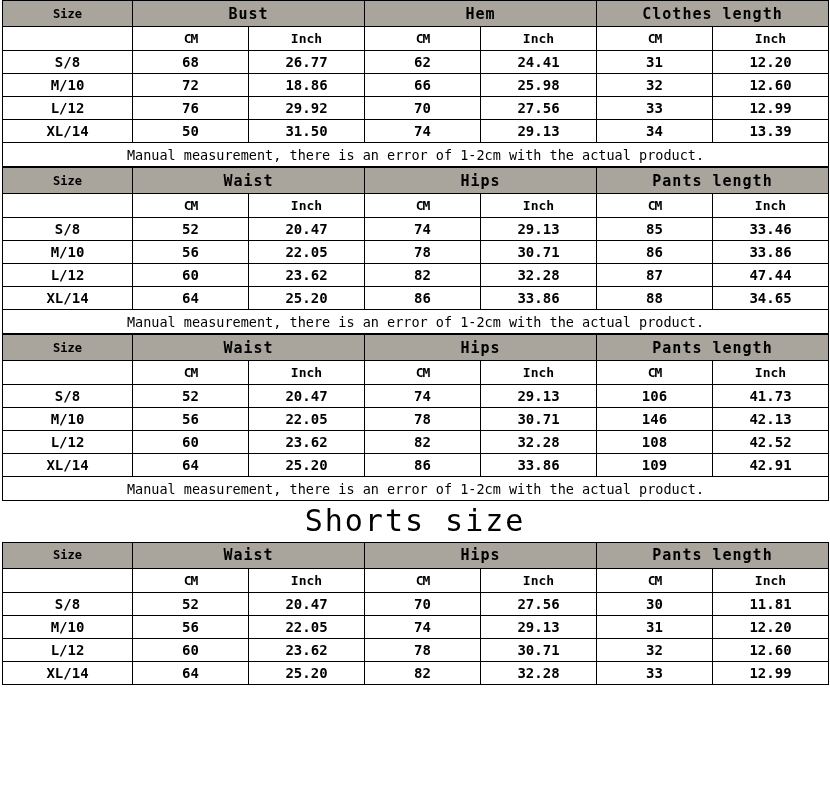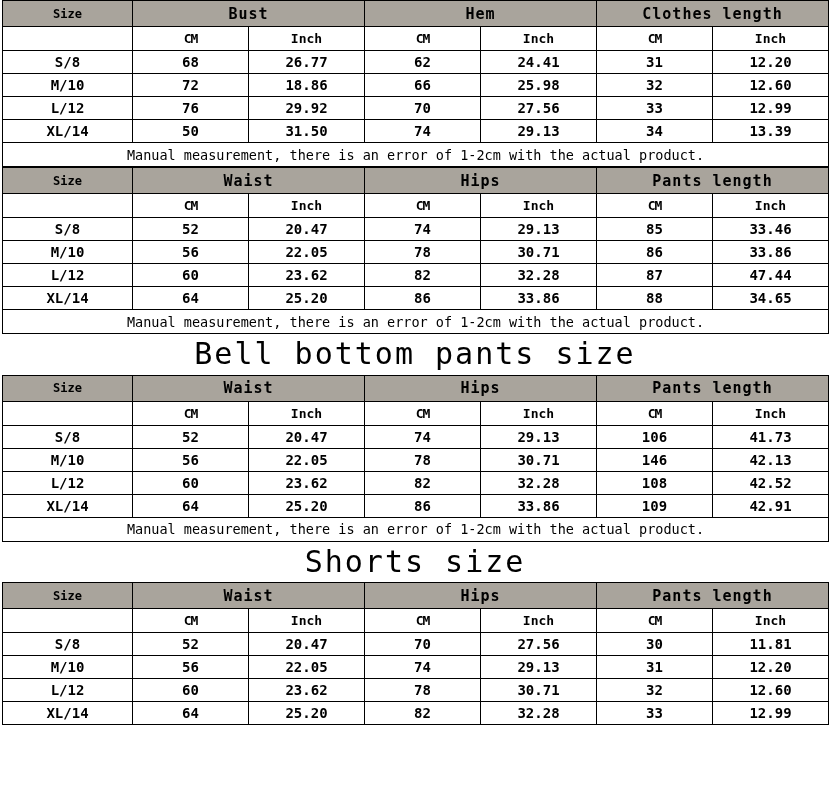--- a/index.html
+++ b/index.html
@@ -219,21 +219,20 @@
           <td>34.65</td>
         </tr>
         <tr class="note-row">
           <td colspan="7">Manual measurement, there is an error of 1-2cm with the actual product.</td>
         </tr>
       </tbody>
     </table>
   </div>
 
   <div class="section">
-    <div class="section-title">Bell bottom pants size</div>
     <table class="size-table">
       <colgroup>
         <col class="col-size">
           <col class="col-unit">
           <col class="col-unit">
         <col class="col-unit">
           <col class="col-unit">
           <col class="col-unit">
           <col class="col-unit">
       </colgroup>

